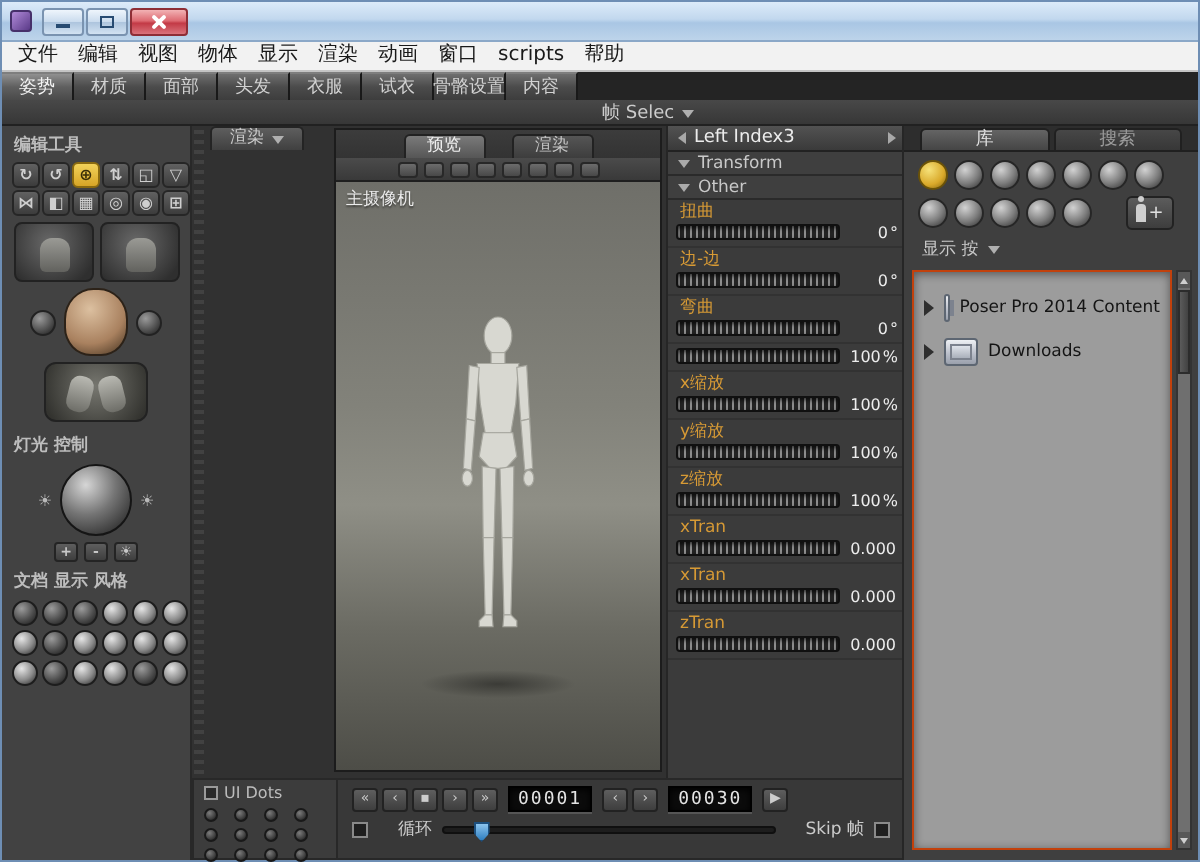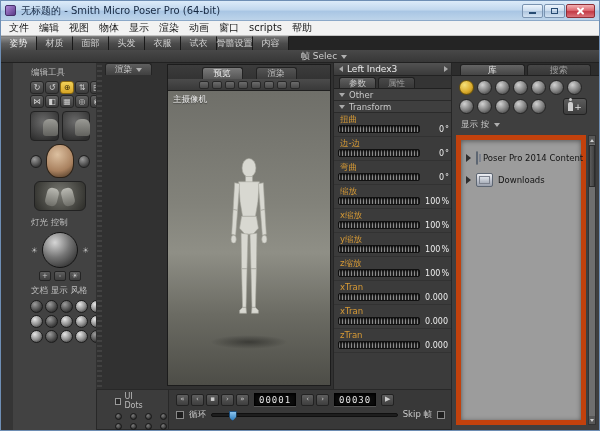--- a/index.html
+++ b/index.html
@@ -29,21 +29,21 @@
 
   
   .bar2{height:13px;flex:0 0 13px;background:linear-gradient(#484848,#373737);border-bottom:1px solid #212121;position:relative;text-align:center;}
   .fig-select{position:absolute;left:296px;top:1px;height:11px;display:flex;align-items:center;gap:4px;color:#cccccc;font-size:9px;padding:0 4px;}
   .chevron{width:0;height:0;border-left:3px solid transparent;border-right:3px solid transparent;border-top:4px solid #b0b0b0;}
 
   
   .content{position:relative;flex:1;background:#353535;}
 
   
-  .left-panel{position:absolute;left:12px;top:0;width:95px;height:100%;background:#424242;border-right:1px solid #282828;padding:2px 17px;overflow:hidden;}
+  .left-panel{position:absolute;left:0;top:0;width:95px;height:100%;background:#424242;border-right:1px solid #282828;padding:2px 5px;overflow:hidden;font-weight:bold;}
   .lp-title{color:#bdbdbd;font-size:8.5px;padding:2px 1px 1px;white-space:nowrap;}
   .tool-grid{display:grid;grid-template-columns:repeat(6,14px);gap:1px;margin:1px 0 3px;}
   .tool{width:14px;height:13px;border-radius:3px;background:linear-gradient(#616161,#3c3c3c);border:1px solid #262626;color:#cfcfcf;font-size:8px;display:flex;align-items:center;justify-content:center;}
   .tool.sel{background:linear-gradient(#f2d25a,#d7a526);border-color:#8a6a10;color:#3a2e08;}
   .hands-row{display:flex;gap:3px;justify-content:center;margin:2px 0 3px;}
   .hand-box{width:40px;height:30px;border-radius:4px;background:radial-gradient(circle at 45% 35%,#6a6a6a,#2f2f2f 85%);border:1px solid #222;position:relative;}
   .hand-box::after{content:"";position:absolute;left:12px;top:7px;width:15px;height:17px;border-radius:6px 6px 3px 3px;background:linear-gradient(#9a9a95,#62625e);}
   .head-cluster{display:flex;align-items:center;justify-content:center;gap:4px;margin:2px 0;}
   .orb{width:13px;height:13px;border-radius:50%;background:radial-gradient(circle at 35% 30%,#9a9a9a,#3a3a3a 75%);border:1px solid #222;}
   .head{width:32px;height:34px;border-radius:46% 46% 42% 42%;background:radial-gradient(circle at 40% 30%,#dcc0a0,#a9815f 60%,#4e3a26 95%);border:1px solid #2c2218;}
@@ -99,58 +99,57 @@
   .lib-tabs{height:13px;display:flex;padding:1px 8px 0;gap:2px;background:#2d2d2d;border-bottom:1px solid #202020;}
   .lib-tab{flex:1;text-align:center;font-size:9px;color:#e2e2e2;background:linear-gradient(#646464,#454545);border:1px solid #202020;border-bottom:none;border-radius:3px 3px 0 0;line-height:11px;}
   .lib-tab.inactive{background:linear-gradient(#474747,#373737);color:#9d9d9d;}
   .lib-circles{padding:4px 7px 1px;display:flex;flex-wrap:wrap;gap:3px 3px;align-items:center;}
   .circle{width:15px;height:15px;border-radius:50%;background:radial-gradient(circle at 35% 30%,#d2d2d2,#7d7d7d 55%,#353535 95%);border:1px solid #262626;}
   .circle.sel{background:radial-gradient(circle at 35% 30%,#f6e27a,#d9a92a 60%,#8a6a10 95%);border-color:#6a5208;}
   .addfig{width:24px;height:17px;margin-left:14px;background:linear-gradient(#5c5c5c,#3d3d3d);border:1px solid #222;border-radius:3px;color:#e0e0e0;font-size:9px;display:flex;align-items:center;justify-content:center;gap:1px;}
   .addfig .person{width:5px;height:9px;border-radius:2px 2px 0 0;background:#cfcfcf;position:relative;}
   .addfig .person::before{content:"";position:absolute;top:-4px;left:1px;width:3px;height:3px;border-radius:50%;background:#cfcfcf;}
   .lib-show{display:flex;align-items:center;gap:5px;padding:3px 9px 2px;color:#c8c8c8;font-size:8.5px;}
-  .lib-list{position:absolute;left:4px;right:13px;top:72px;bottom:5px;background:#9c9c9c;border:5px solid #c2410c;box-shadow:inset 0 1px 5px rgba(0,0,0,.45);padding:7px 5px;}
+  .lib-list{position:absolute;left:4px;right:13px;top:72px;bottom:5px;background:#9c9c9c;border:1px solid #c2410c;box-shadow:inset 0 1px 5px rgba(0,0,0,.45);padding:7px 5px;}
   .lib-item{display:flex;align-items:center;gap:5px;height:22px;}
   .tri-e{width:0;height:0;border-top:4px solid transparent;border-bottom:4px solid transparent;border-left:5px solid #2e2e2e;}
   .folder-icon{width:17px;height:14px;background:linear-gradient(#eef0f4,#b8bdc8 60%,#9aa0ac);border:1px solid #5d6672;border-radius:2px;position:relative;}
   .folder-icon::after{content:"";position:absolute;inset:2px;border:1px solid #7c828e;background:linear-gradient(#dfe3ea,#aab0bb);}
   .lib-item-label{font-size:8.5px;color:#141414;white-space:nowrap;}
   .lib-scroll{position:absolute;right:3px;top:72px;bottom:5px;width:8px;background:#6f6f6f;border:1px solid #333;}
   .lib-thumb{position:absolute;left:0;right:0;top:9px;height:42px;background:linear-gradient(90deg,#5b5b5b,#424242);border:1px solid #2c2c2c;}
   .scroll-arrow{position:absolute;left:0;right:0;height:8px;background:#585858;display:flex;align-items:center;justify-content:center;}
   .scroll-arrow.up{top:0;} .scroll-arrow.down{bottom:0;}
   .sa-tri-up{width:0;height:0;border-left:2px solid transparent;border-right:2px solid transparent;border-bottom:3px solid #cfcfcf;}
   .sa-tri-dn{width:0;height:0;border-left:2px solid transparent;border-right:2px solid transparent;border-top:3px solid #cfcfcf;}
 
   
   .bottom-strip{position:absolute;left:0;right:0;bottom:0;height:41px;display:flex;}
-  .uidots{width:73px;background:#3c3c3c;border:1px solid #282828;padding:2px 18px;}
+  .uidots{width:73px;background:#3c3c3c;border:1px solid #282828;padding:2px 5px;}
   .uidots-hdr{display:flex;align-items:center;gap:3px;color:#bcbcbc;font-size:8px;}
   .uid-icon{width:7px;height:7px;border:1px solid #9a9a9a;background:#2a2a2a;}
   .uidots-grid{display:grid;grid-template-columns:repeat(4,10px);gap:3px 5px;margin-top:3px;}
   .dot{width:7px;height:7px;border-radius:50%;background:radial-gradient(circle at 35% 30%,#7c7c7c,#2b2b2b 80%);border:1px solid #191919;}
   .timeline{flex:1;background:#383838;border:1px solid #282828;border-left:none;padding:3px 7px 2px;display:flex;flex-direction:column;gap:3px;}
   .t-row1{display:flex;align-items:center;gap:2px;}
   .tbtn{width:13px;height:12px;background:linear-gradient(#5e5e5e,#3e3e3e);border:1px solid #222;border-radius:2px;color:#cccccc;font-size:7px;display:flex;align-items:center;justify-content:center;line-height:1;}
   .led{background:#0b0b0b;border:1px solid #000;box-shadow:inset 0 1px 3px #000,0 1px 0 #555;color:#e4e4e4;font-family:"DejaVu Sans Mono","Liberation Mono",monospace;font-size:9px;letter-spacing:1px;padding:0 4px;height:13px;line-height:12px;margin:0 3px;}
   .t-row2{display:flex;align-items:center;gap:5px;}
   .chk{width:8px;height:8px;background:#1f1f1f;border:1px solid #8a8a8a;}
-  .t-label{color:#cbcbcb;font-size:8.5px;white-space:nowrap;}
+  .t-label{color:#cbcbcb;font-size:8.5px;white-space:nowrap;margin-left:10px;}
   .groove{flex:1;height:4px;background:#1d1d1d;border:1px solid #0f0f0f;border-radius:2px;position:relative;}
   .marker{position:absolute;left:9%;top:-3px;width:8px;height:10px;background:linear-gradient(#8cc4ee,#2f7fc0);border:1px solid #1c4f7e;clip-path:polygon(0 0,100% 0,100% 55%,50% 100%,0 55%);}
 </style>
 </head>
 <body>
 
 <div class="window">
 
   <div class="titlebar">
     <div class="app-icon"></div>
-    <div class="title">无标题的 - Smith Micro Poser Pro  (64-bit)</div>
     <div class="win-btns">
       <div class="wbtn">
           <div class="minbar"></div>
         </div>
       <div class="wbtn">
           <div class="maxbox"></div>
         </div>
       <div class="wbtn close">
           <div class="xbar a"></div>
           <div class="xbar b"></div>
@@ -324,32 +323,28 @@
           </div>
         </div>
       </div>
 
       <div class="params">
         <div class="p-header">
           <span class="tri-l"></span>
           <span class="p-title">Left Index3</span>
           <span class="tri-r"></span>
         </div>
-        <div class="p-tabs">
-          <div class="p-tab">参数</div>
-          <div class="p-tab inactive">属性</div>
+        <div class="p-section">
+          <span class="tri-d"></span>
+          <span>Transform</span>
         </div>
         <div class="p-section">
           <span class="tri-d"></span>
           <span>Other</span>
         </div>
-        <div class="p-section">
-          <span class="tri-d"></span>
-          <span>Transform</span>
-        </div>
 
         <div class="prow">
           <div class="plabel">扭曲</div>
           <div class="pline">
             <div class="pslider"></div>
             <span class="pval"><span>0</span><span class="punit">°</span></span>
           </div>
         </div>
         <div class="prow">
           <div class="plabel">边-边</div>
@@ -359,21 +354,20 @@
           </div>
         </div>
         <div class="prow">
           <div class="plabel">弯曲</div>
           <div class="pline">
             <div class="pslider"></div>
             <span class="pval"><span>0</span><span class="punit">°</span></span>
           </div>
         </div>
         <div class="prow">
-          <div class="plabel">缩放</div>
           <div class="pline">
             <div class="pslider"></div>
             <span class="pval"><span>100</span><span class="punit">%</span></span>
           </div>
         </div>
         <div class="prow">
           <div class="plabel">x缩放</div>
           <div class="pline">
             <div class="pslider"></div>
             <span class="pval"><span>100</span><span class="punit">%</span></span>

